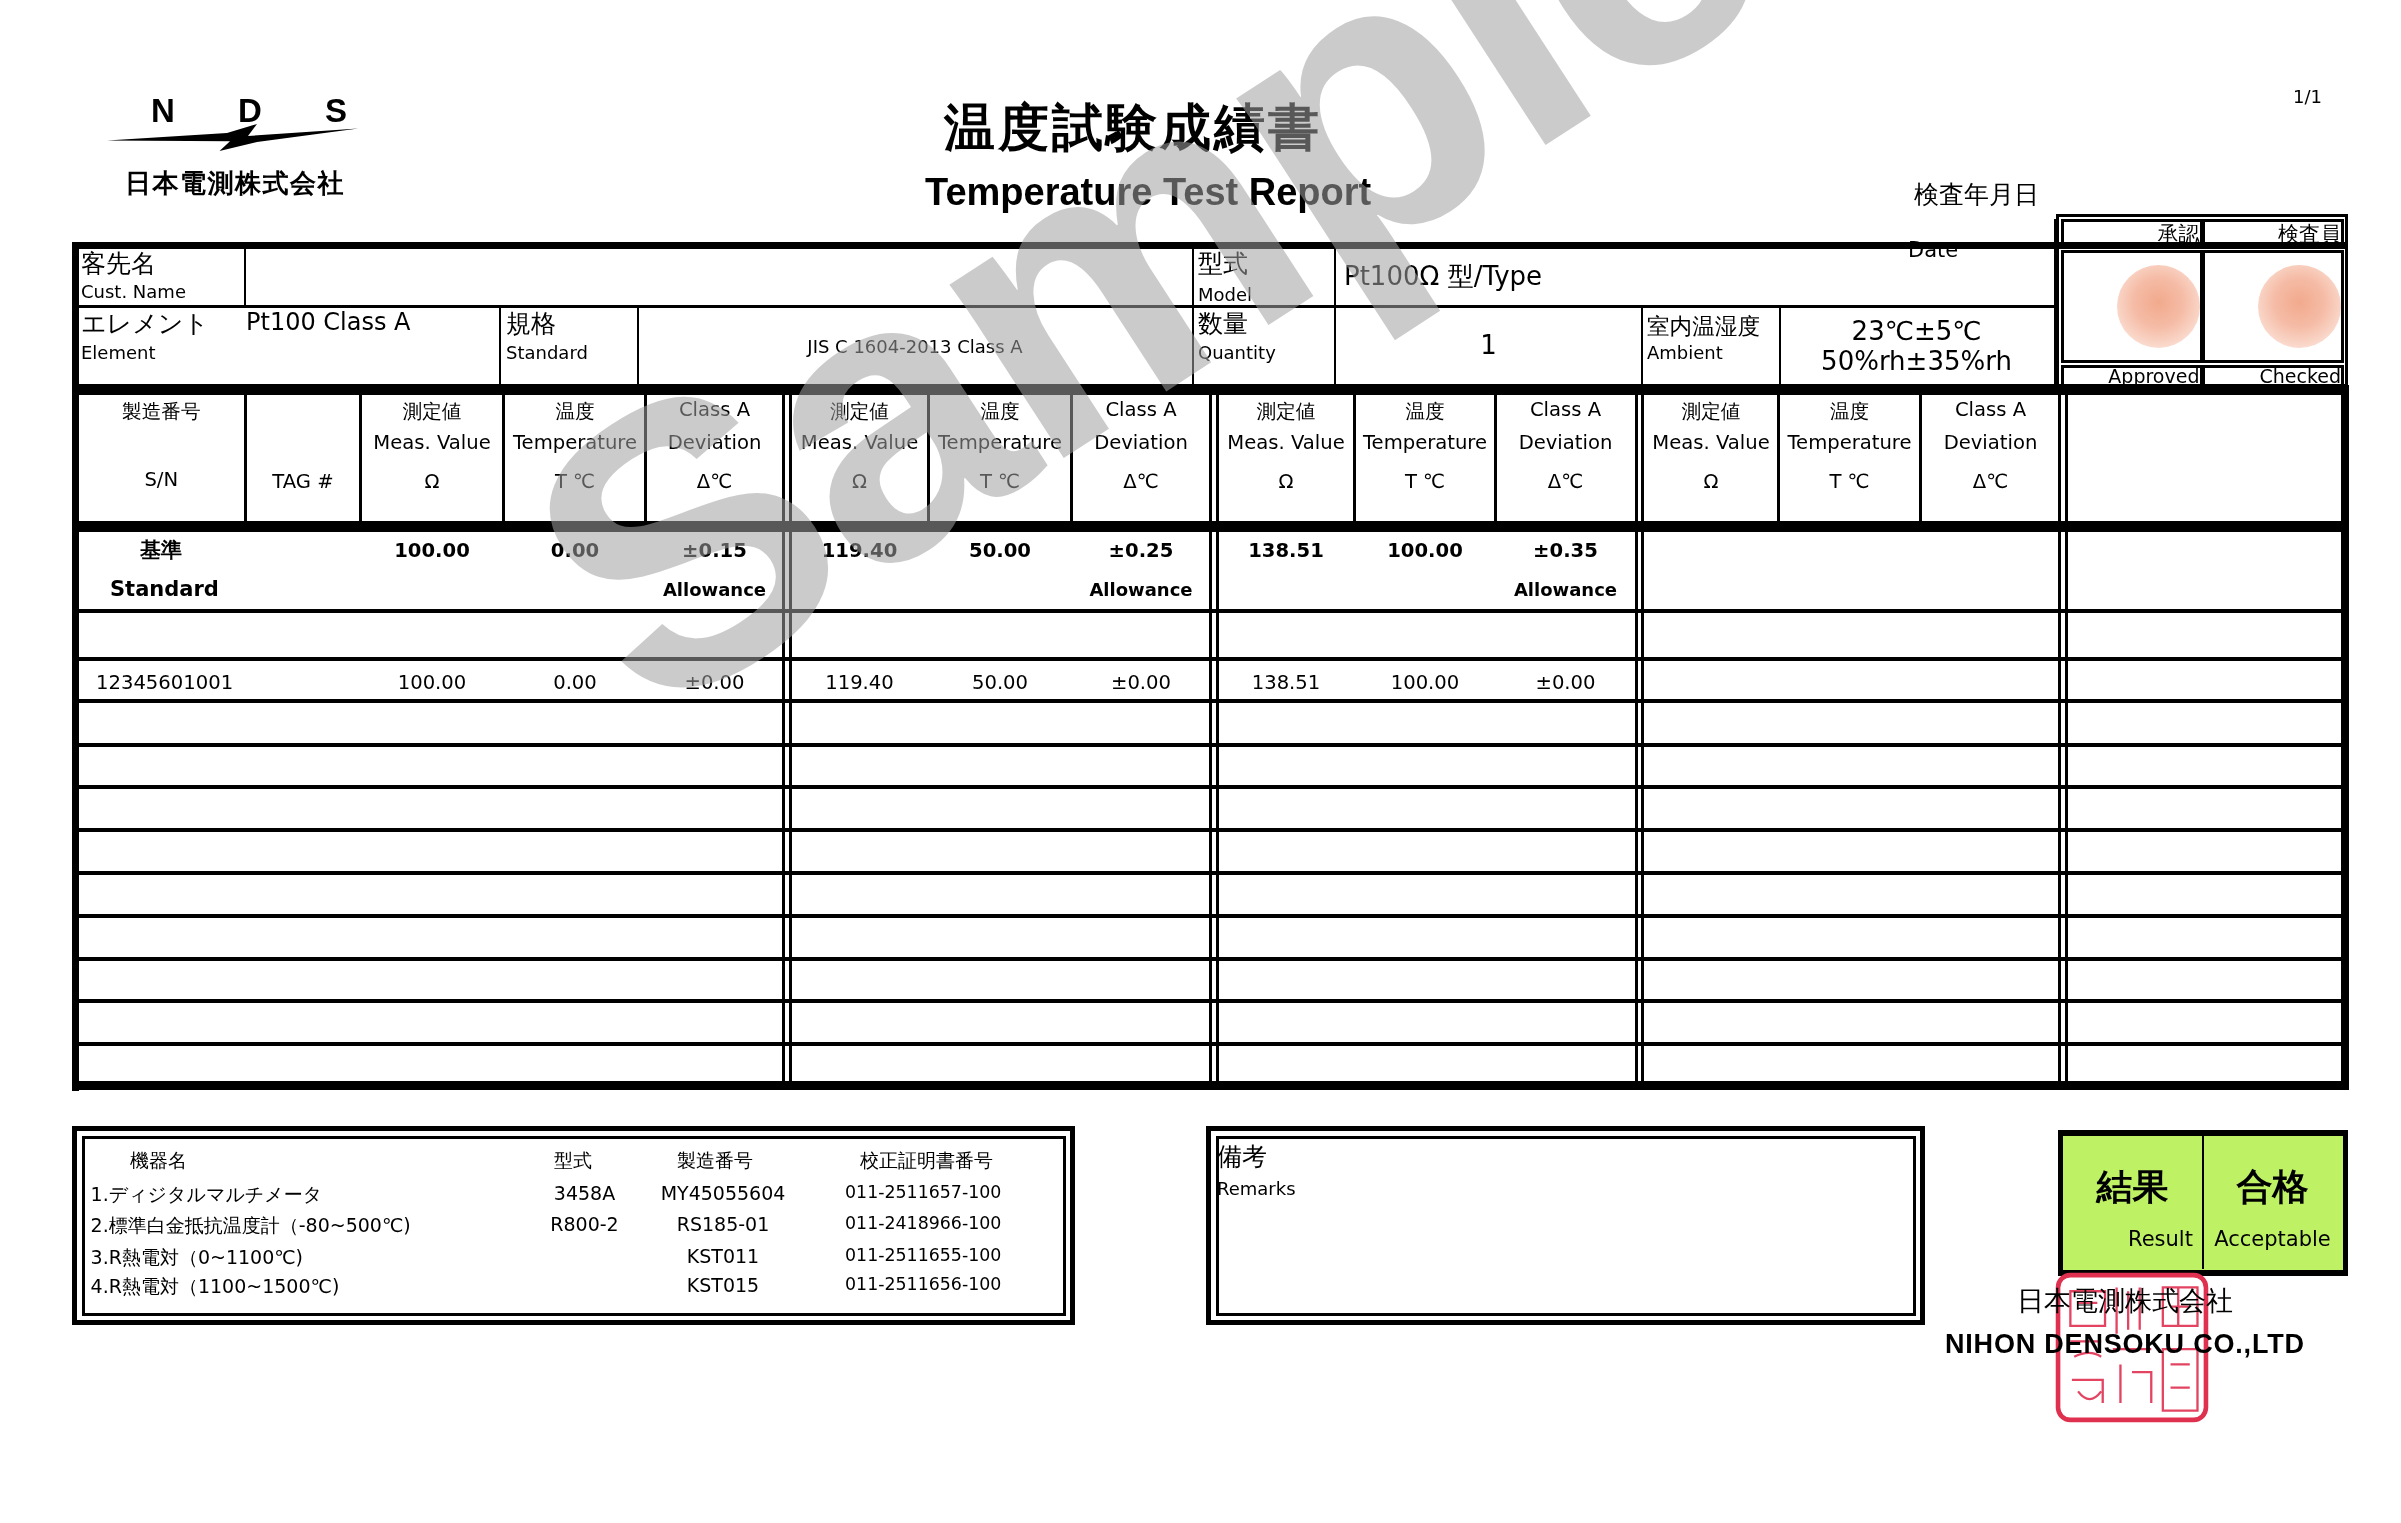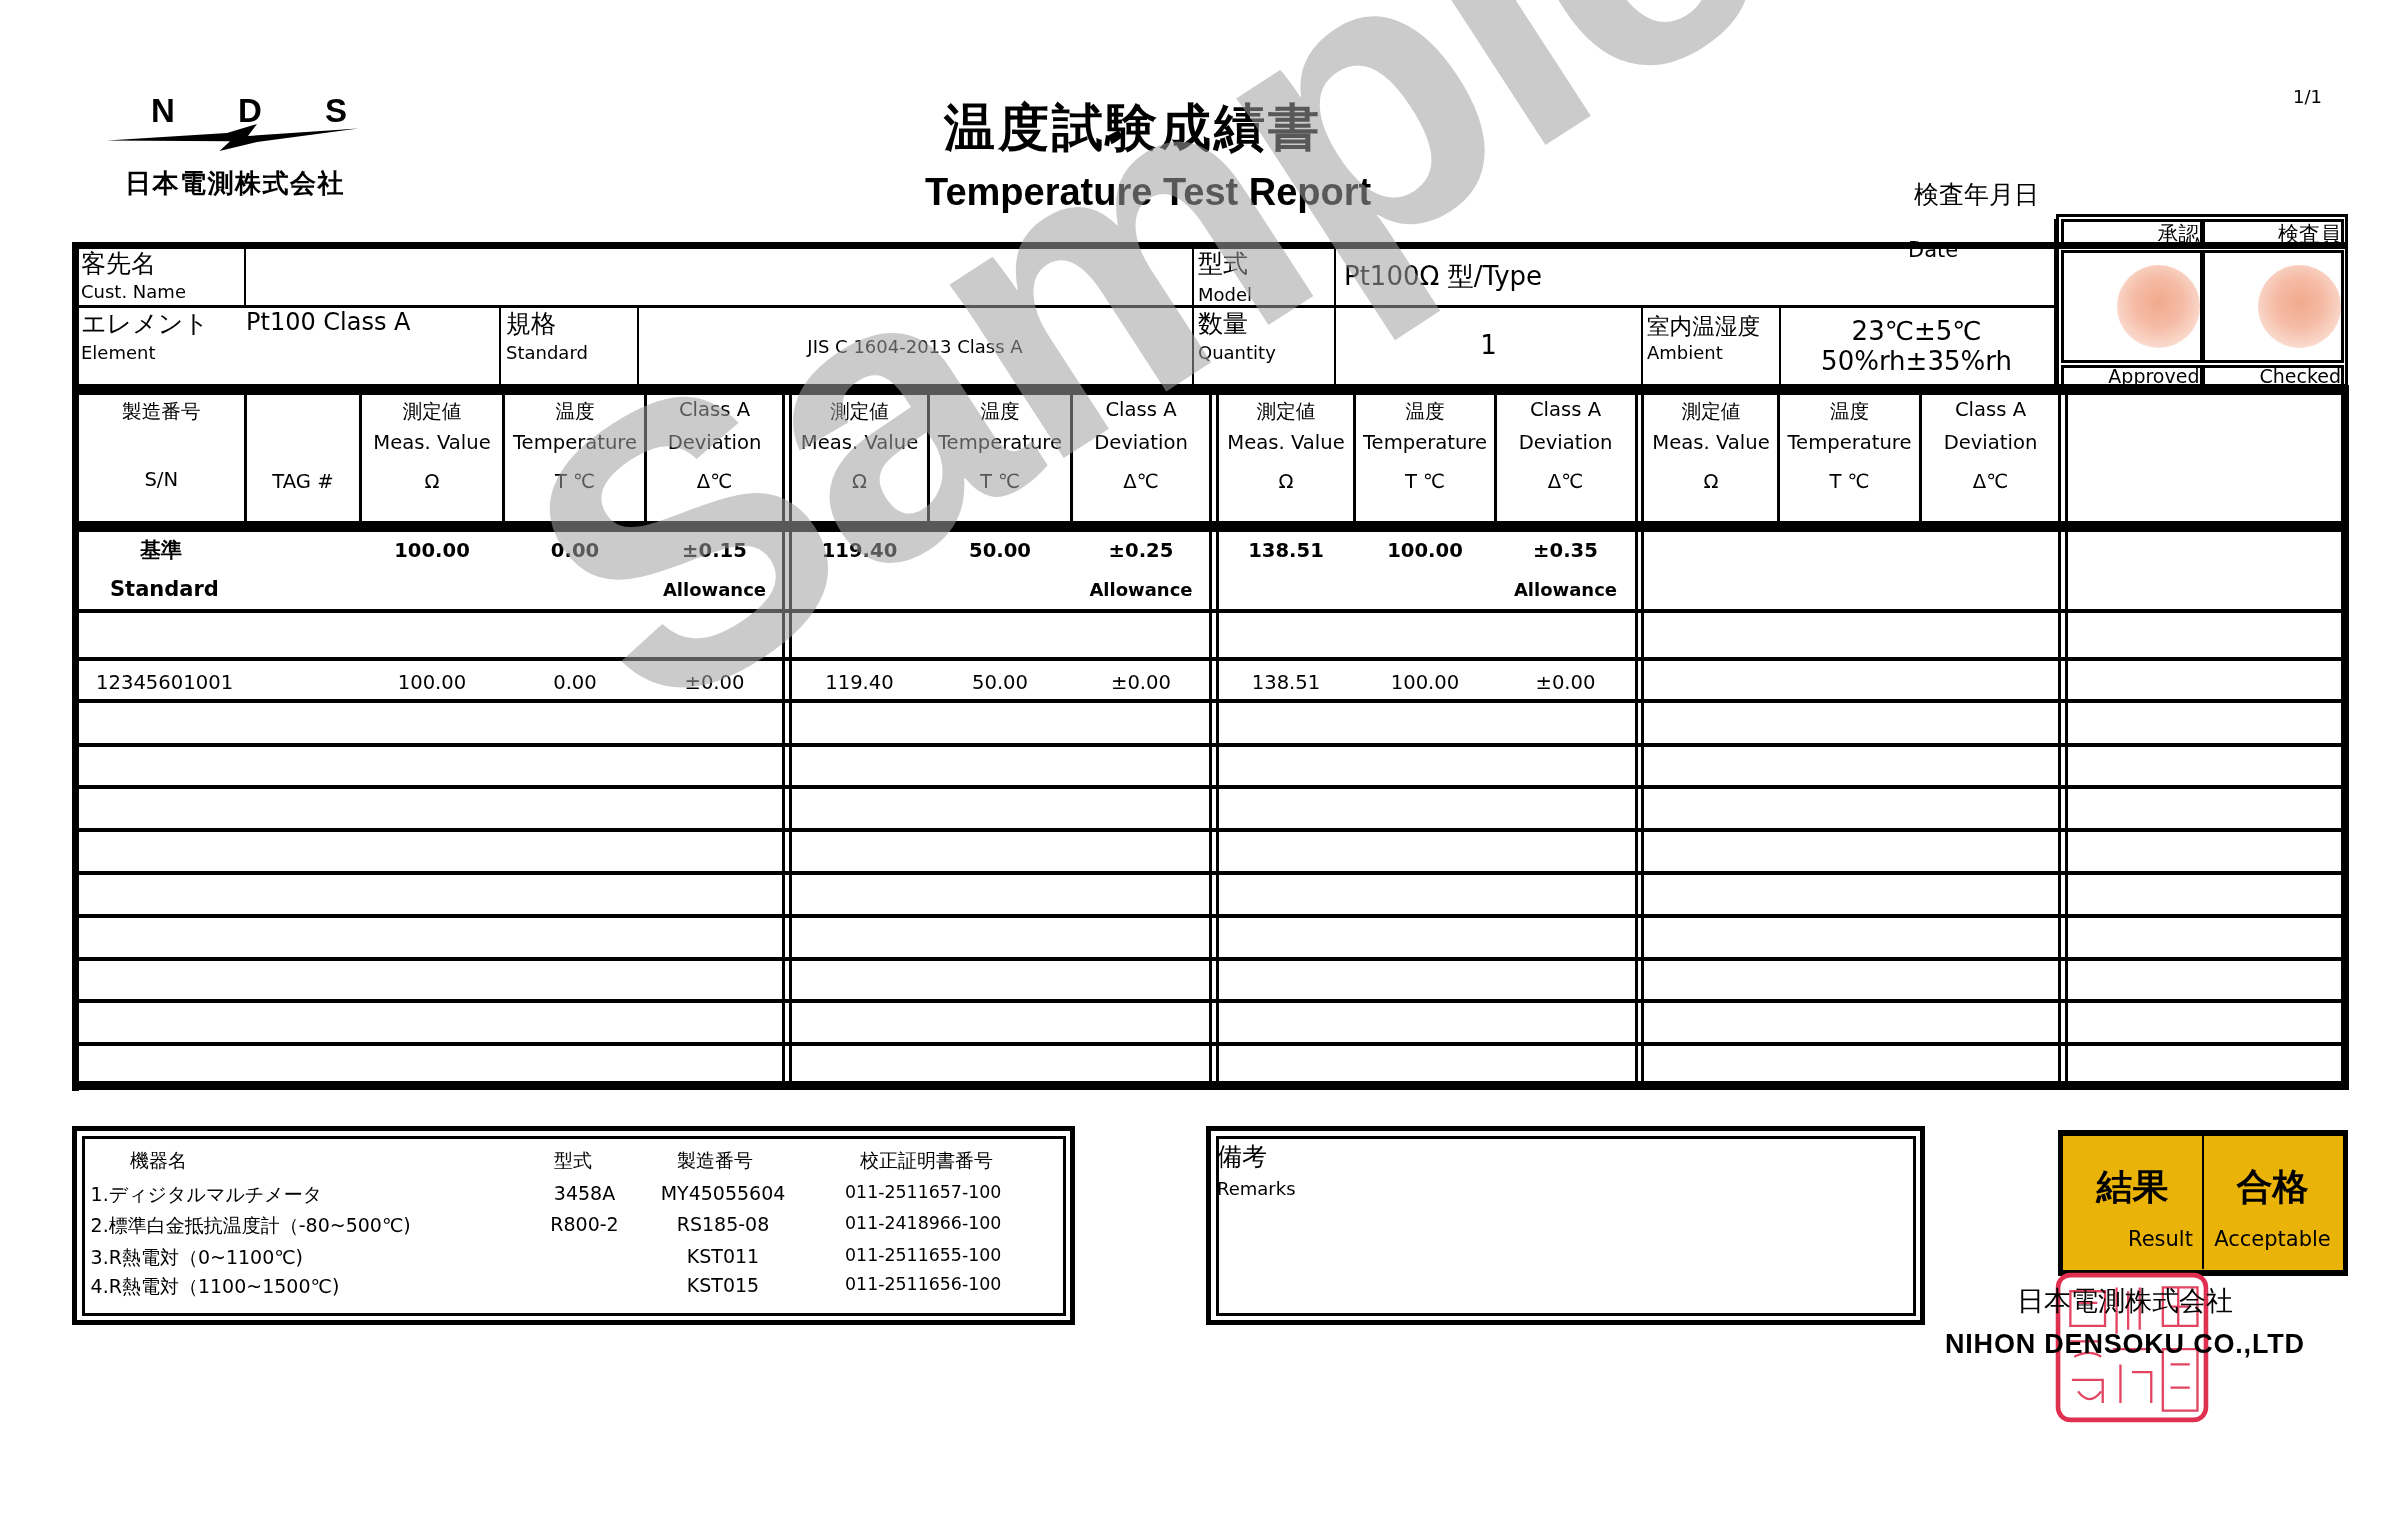--- a/index.html
+++ b/index.html
@@ -36,21 +36,21 @@
   .cellv { font-size:19.6px; text-align:center; position:absolute; }
 
   
   .watermark { left:453px; top:423px; font-size:393px; font-weight:bold; color:rgba(160,160,160,0.55);
                transform:rotate(-33deg); transform-origin:left top; font-family:"Liberation Sans", sans-serif; letter-spacing:-7.5px; pointer-events:none; }
 
   
   .dbl { position:absolute; border:5.3px solid #000; box-sizing:border-box; }
   .dbl .inner { position:absolute; left:4.5px; top:4.5px; right:4.5px; bottom:4.5px; border:3px solid #000; }
   .inst-row { position:absolute; font-size:19px; white-space:nowrap; }
-  .result { left:2058px; top:1130px; width:290px; height:146px; border:6.8px solid #000; border-left-width:5.3px; border-right-width:5.3px; box-sizing:border-box; background:#eab308; }
+  .result { left:2058px; top:1130px; width:290px; height:146px; border:6.8px solid #000; border-left-width:5.3px; border-right-width:5.3px; box-sizing:border-box; background:#bef264; }
   .stamp { left:2054px; top:1272px; width:156px; height:151px; border:3.8px solid #e03050; border-radius:13.6px; box-sizing:border-box; }
   .company-jp { left:2017px; top:1283px; font-size:27px; }
   .company-en { left:1945px; top:1329px; font-size:27px; font-weight:bold; font-family:"Liberation Sans", sans-serif; letter-spacing:0.8px; }
 </style>
 </head>
 <body>
 
 <div class="abs logo-nds">N D S</div>
 <svg class="abs logo-bolt" width="257" height="30" viewBox="0 0 340 40">
   <polygon points="0,26 160,16 200,4 188,20 335,10 200,28 150,40 164,27" fill="#000"></polygon>
@@ -247,21 +247,21 @@
   <div class="inst-row" style="left:600px;top:16.6px;">製造番号</div>
   <div class="inst-row" style="left:783px;top:16.6px;">校正証明書番号</div>
 
   <div class="inst-row" style="left:13.6px;top:51px;">1.ディジタルマルチメータ</div>
   <div class="inst-row" style="left:470px;top:51px;width:75px;text-align:center;">3458A</div>
   <div class="inst-row" style="left:578px;top:51px;width:136px;text-align:center;">MY45055604</div>
   <div class="inst-row" style="left:768px;top:51px;font-size:17.4px;">011-2511657-100</div>
 
   <div class="inst-row" style="left:13.6px;top:82px;">2.標準白金抵抗温度計（-80~500℃)</div>
   <div class="inst-row" style="left:470px;top:82px;width:75px;text-align:center;">R800-2</div>
-  <div class="inst-row" style="left:578px;top:82px;width:136px;text-align:center;">RS185-08</div>
+  <div class="inst-row" style="left:578px;top:82px;width:136px;text-align:center;">RS185-01</div>
   <div class="inst-row" style="left:768px;top:82px;font-size:17.4px;">011-2418966-100</div>
 
   <div class="inst-row" style="left:13.6px;top:114px;">3.R熱電対（0~1100℃)</div>
   <div class="inst-row" style="left:470px;top:114px;width:75px;text-align:center;"></div>
   <div class="inst-row" style="left:578px;top:114px;width:136px;text-align:center;">KST011</div>
   <div class="inst-row" style="left:768px;top:114px;font-size:17.4px;">011-2511655-100</div>
 
   <div class="inst-row" style="left:13.6px;top:143px;">4.R熱電対（1100~1500℃)</div>
   <div class="inst-row" style="left:470px;top:143px;width:75px;text-align:center;"></div>
   <div class="inst-row" style="left:578px;top:143px;width:136px;text-align:center;">KST015</div>

